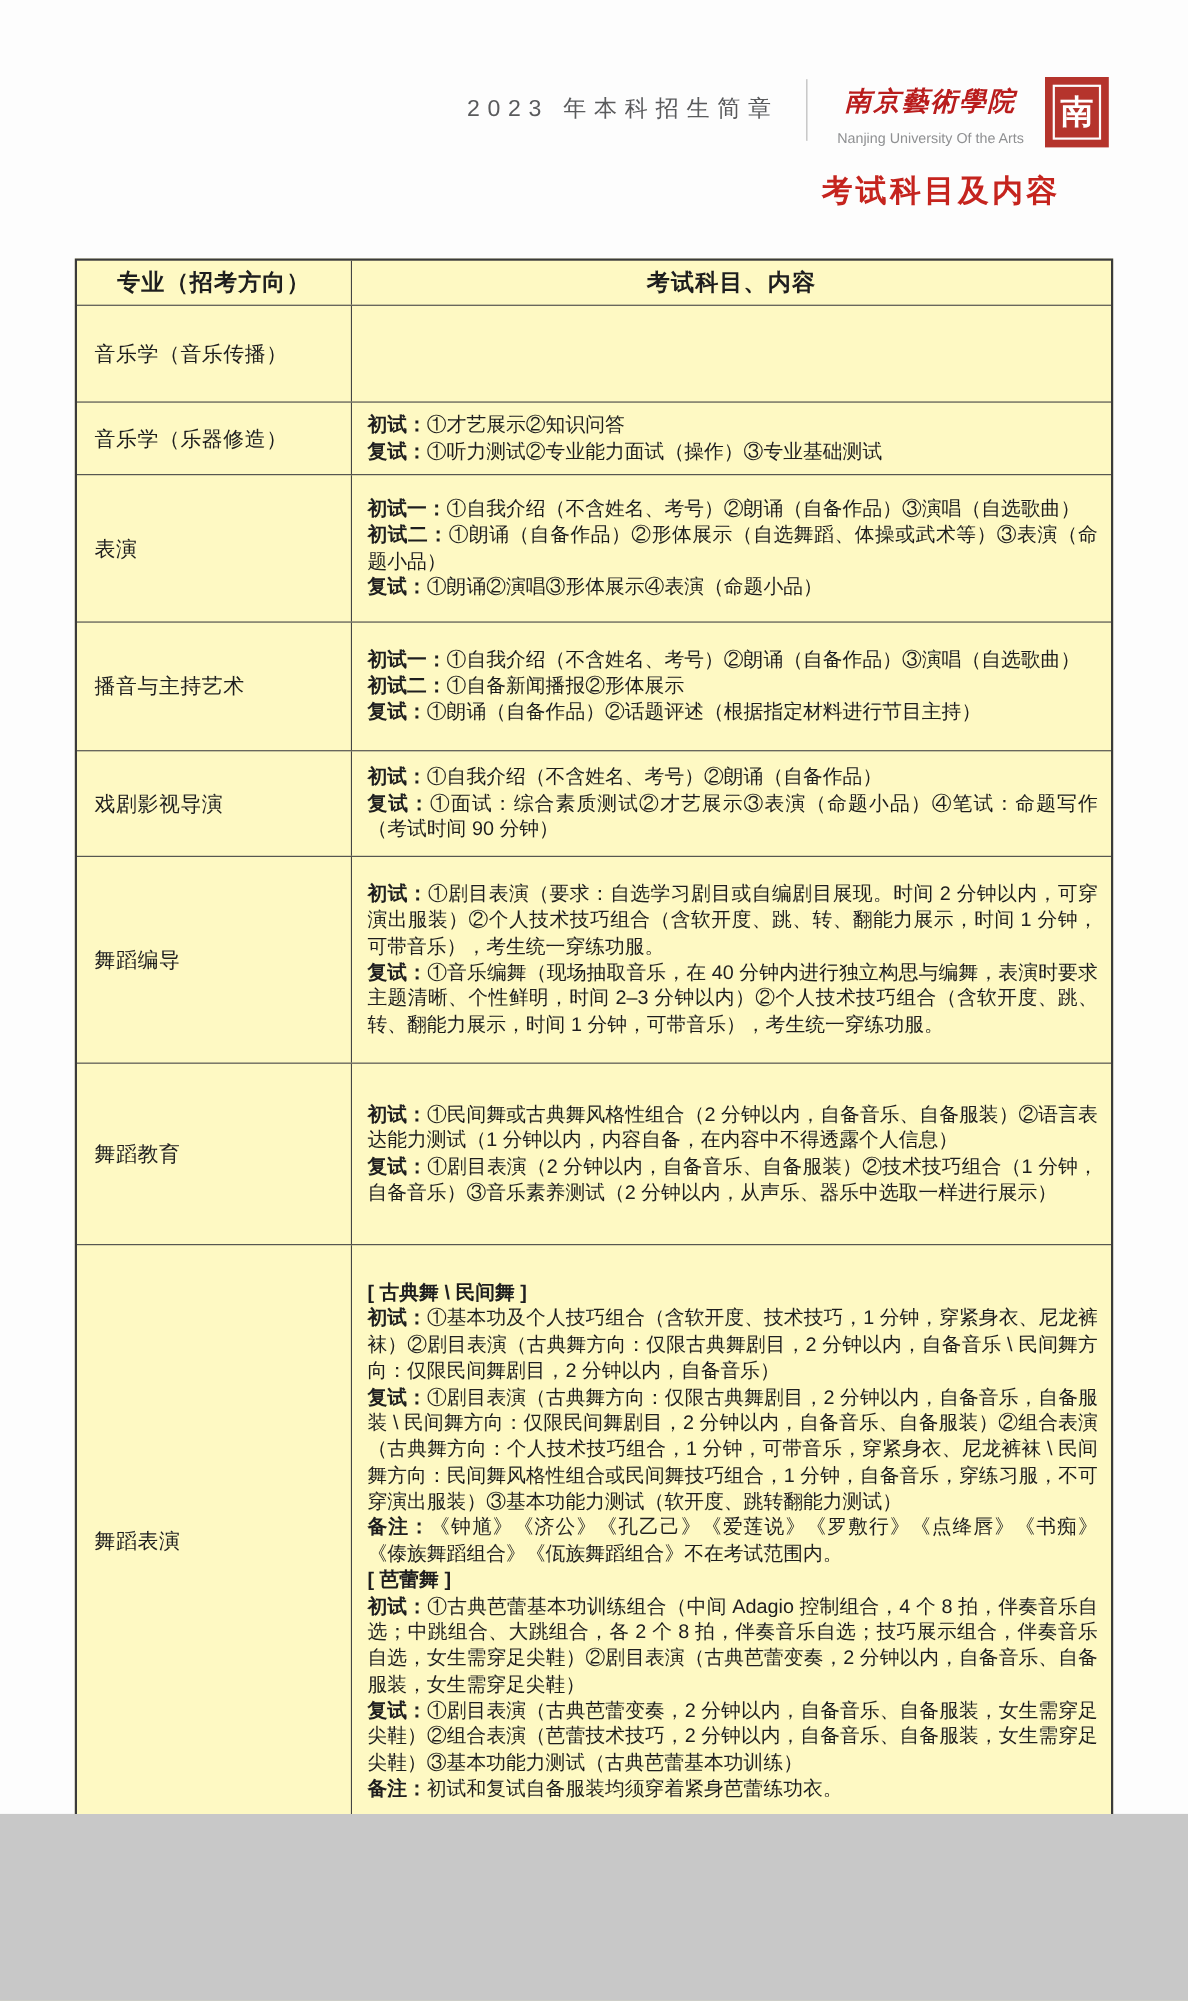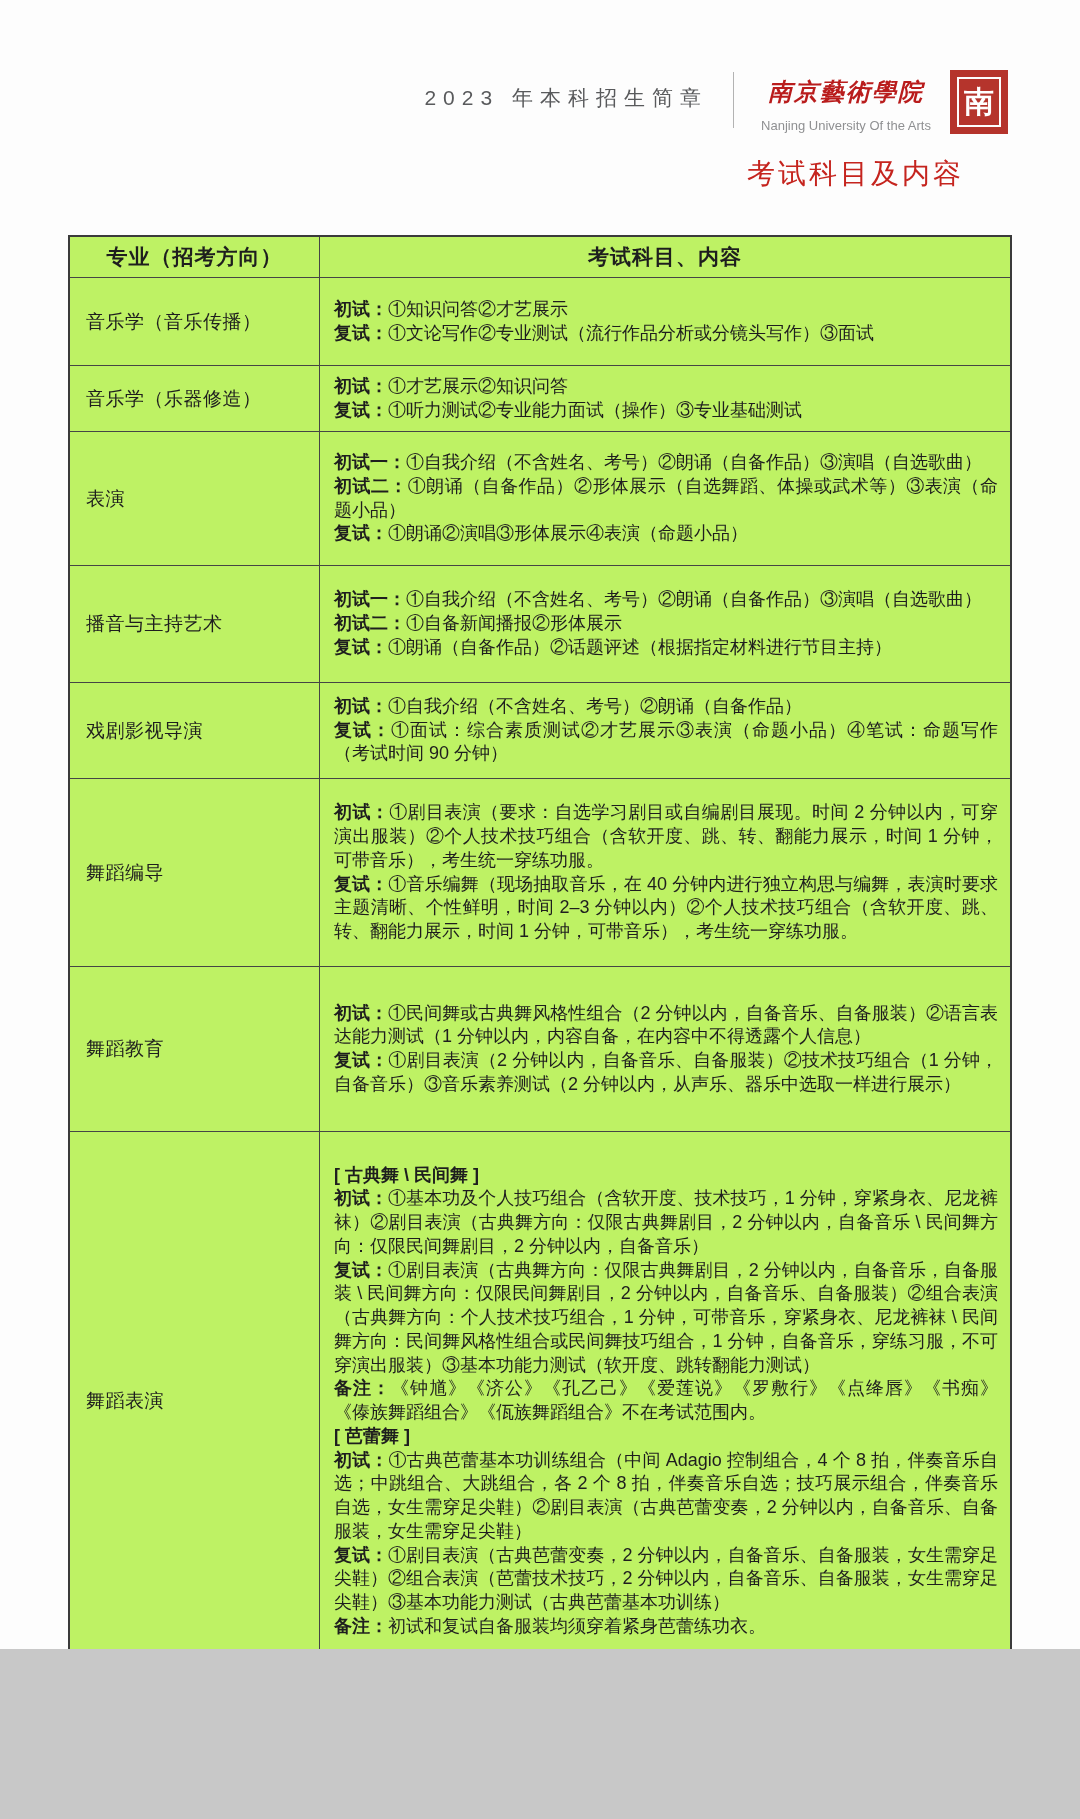--- a/index.html
+++ b/index.html
@@ -27,27 +27,27 @@
     background:#b5342c; display:flex; align-items:center; justify-content:center;
   }
   .seal-inner {
     width:44px; height:50px; border:2px solid #fdfdfd;
     display:flex; align-items:center; justify-content:center;
     color:#fff; font-size:30px; font-weight:bold; font-family:"DejaVu Serif", serif;
   }
 
   .section-title {
     position:absolute; top:155px; right:116px;
-    font-size:28px; font-weight:normal; color:var(--accent,#c5241e); letter-spacing:3px; white-space:nowrap;
+    font-size:28px; font-weight:bold; color:var(--accent,#c5241e); letter-spacing:3px; white-space:nowrap;
   }
 
   
   .exam-table {
     position:absolute; top:235px; left:68px; width:944px;
-    border:2px solid #3b3b3b; background:#bef264;
+    border:2px solid #3b3b3b; background:#fef9c3;
   }
   .t-head { display:flex; min-height:40px; font-weight:bold; }
   .t-head .h-left {
     width:250px; border-right:1px solid #454545;
     display:flex; align-items:center; justify-content:center; font-size:21px; letter-spacing:1px;
   }
   .t-head .h-right { flex:1; display:flex; align-items:center; justify-content:center; font-size:21px; letter-spacing:1px; }
   .t-row { display:flex; border-top:1px solid #454545; }
   .cell-major {
     width:250px; border-right:1px solid #454545; flex-shrink:0;
@@ -109,24 +109,20 @@
 
   <div class="exam-table">
     <div class="t-head">
       <div class="h-left">专业（招考方向）</div>
       <div class="h-right">考试科目、内容</div>
     </div>
     <div class="t-body">
         <div class="t-row">
           <div class="cell-major">
             <span>音乐学（音乐传播）</span>
-          </div>
-          <div class="cell-content">
-            <p class="para"><span class="lbl">初试：</span><span class="txt">①知识问答②才艺展示</span></p>
-            <p class="para"><span class="lbl">复试：</span><span class="txt">①文论写作②专业测试（流行作品分析或分镜头写作）③面试</span></p>
           </div>
         </div>
         <div class="t-row">
           <div class="cell-major">
             <span>音乐学（乐器修造）</span>
           </div>
           <div class="cell-content">
             <p class="para"><span class="lbl">初试：</span><span class="txt">①才艺展示②知识问答</span></p>
             <p class="para"><span class="lbl">复试：</span><span class="txt">①听力测试②专业能力面试（操作）③专业基础测试</span></p>
           </div>

